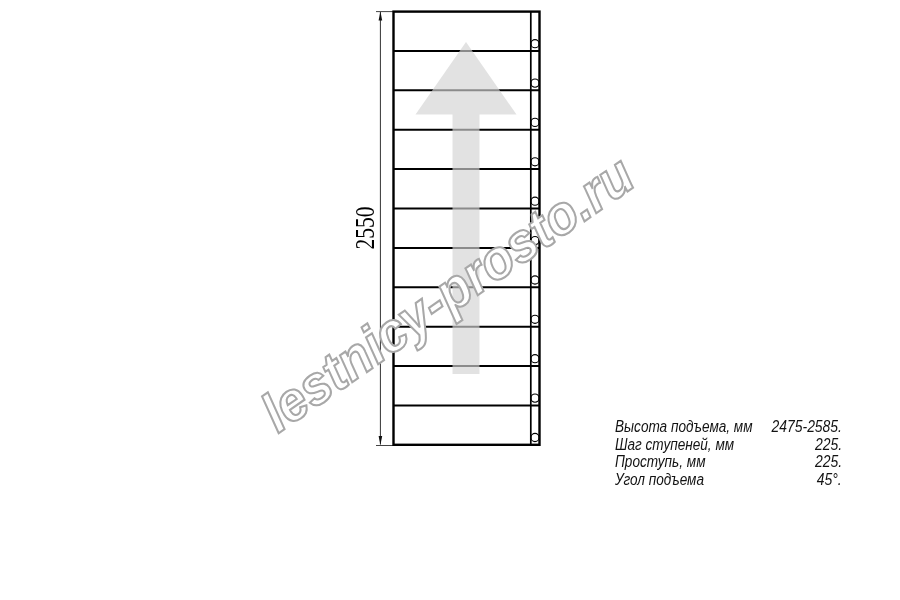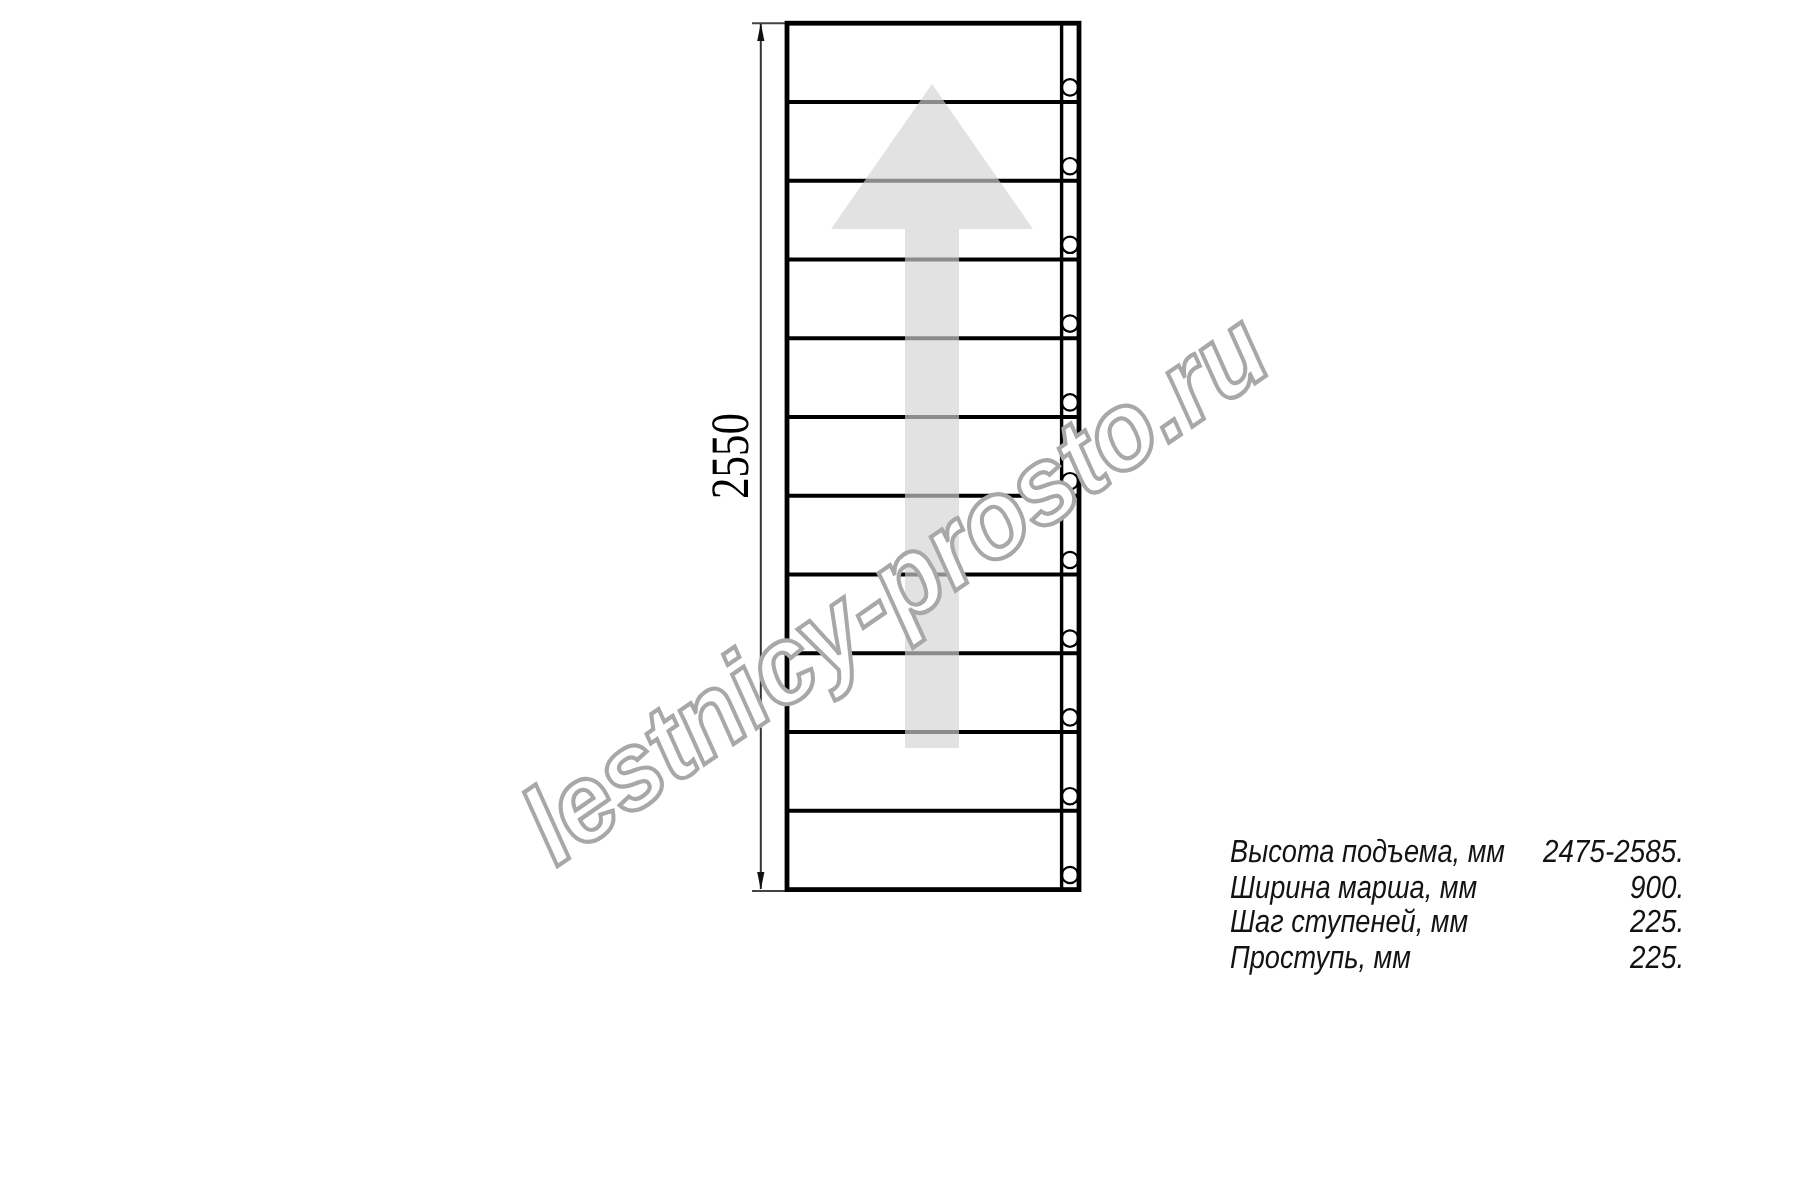--- a/index.html
+++ b/index.html
@@ -61,21 +61,21 @@
 
   <path d="M466 42 L516.5 114.5 L479.5 114.5 L479.5 374 L452.5 374 L452.5 114.5 L415.5 114.5 Z" fill="rgb(211,211,211)" fill-opacity="0.66"></path>
 
   <text x="458" y="309" transform="rotate(-34.7 458 309)" text-anchor="middle" font-family="Liberation Sans, sans-serif" font-weight="bold" font-style="italic" font-size="55" textLength="438" lengthAdjust="spacingAndGlyphs" fill="#ffffff" stroke="#a8a8a8" stroke-width="2.1">lestnicy-prosto.ru</text>
 </svg>
 
 <div id="spec">
 
   <div class="row"><span class="lab">Высота подъема, мм</span><span class="val">2475-2585.</span></div>
 
-  <div class="row"><span class="lab">Ширина марша, мм</span><span class="val">900.</span></div>
 
   <div class="row"><span class="lab">Шаг ступеней, мм</span><span class="val">225.</span></div>
 
   <div class="row"><span class="lab">Проступь, мм</span><span class="val">225.</span></div>
 
+  <div class="row"><span class="lab">Угол подъема</span><span class="val">45°.</span></div>
 
 </div>
 </div>
 
 </body></html>

